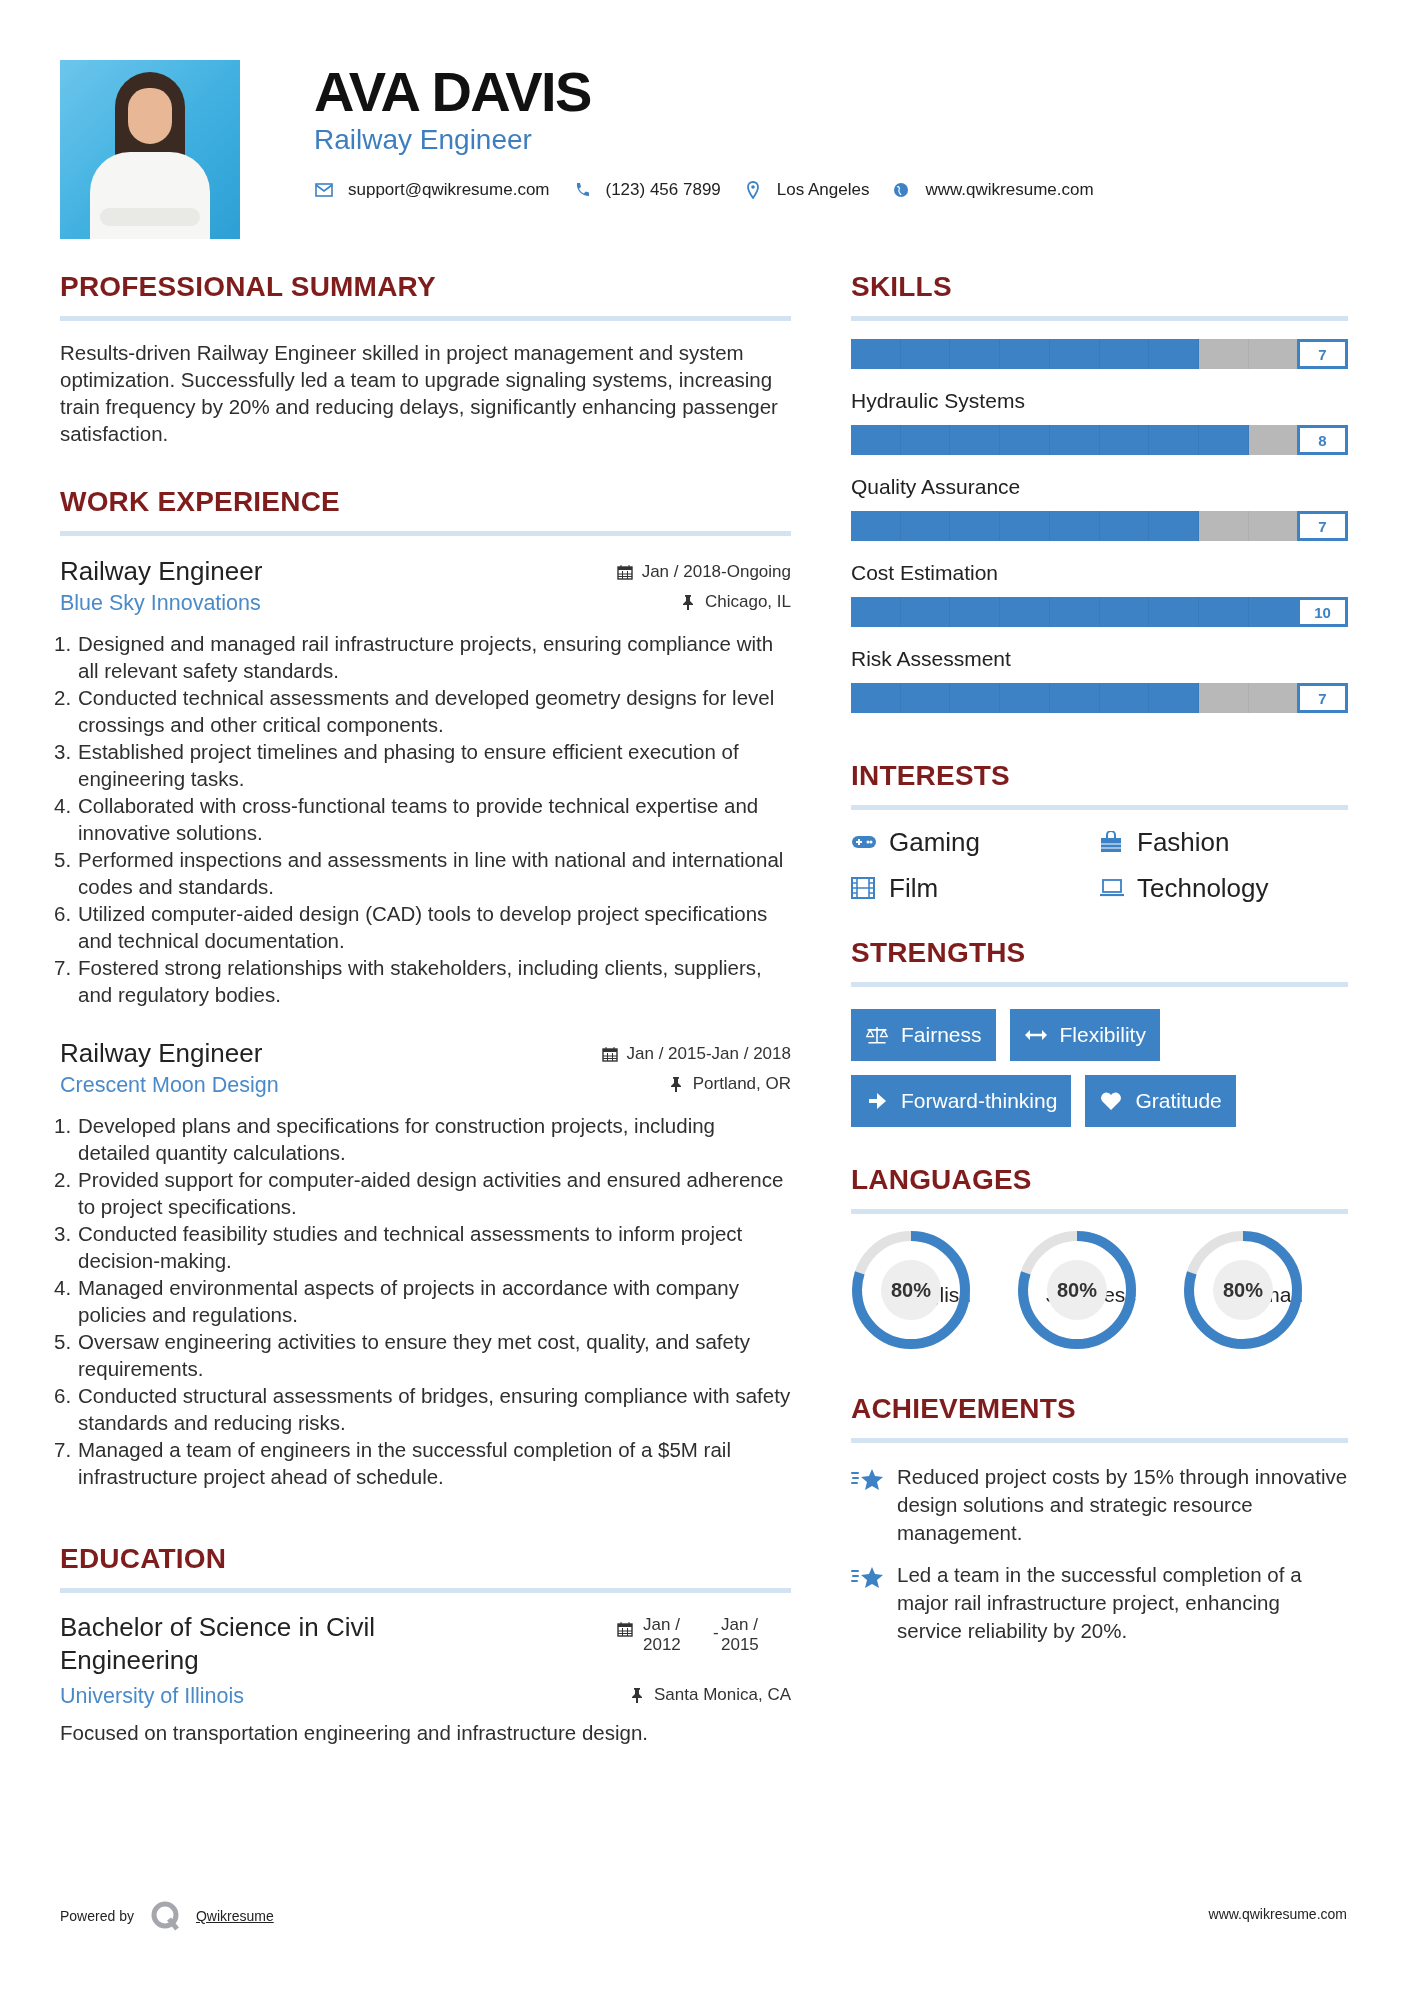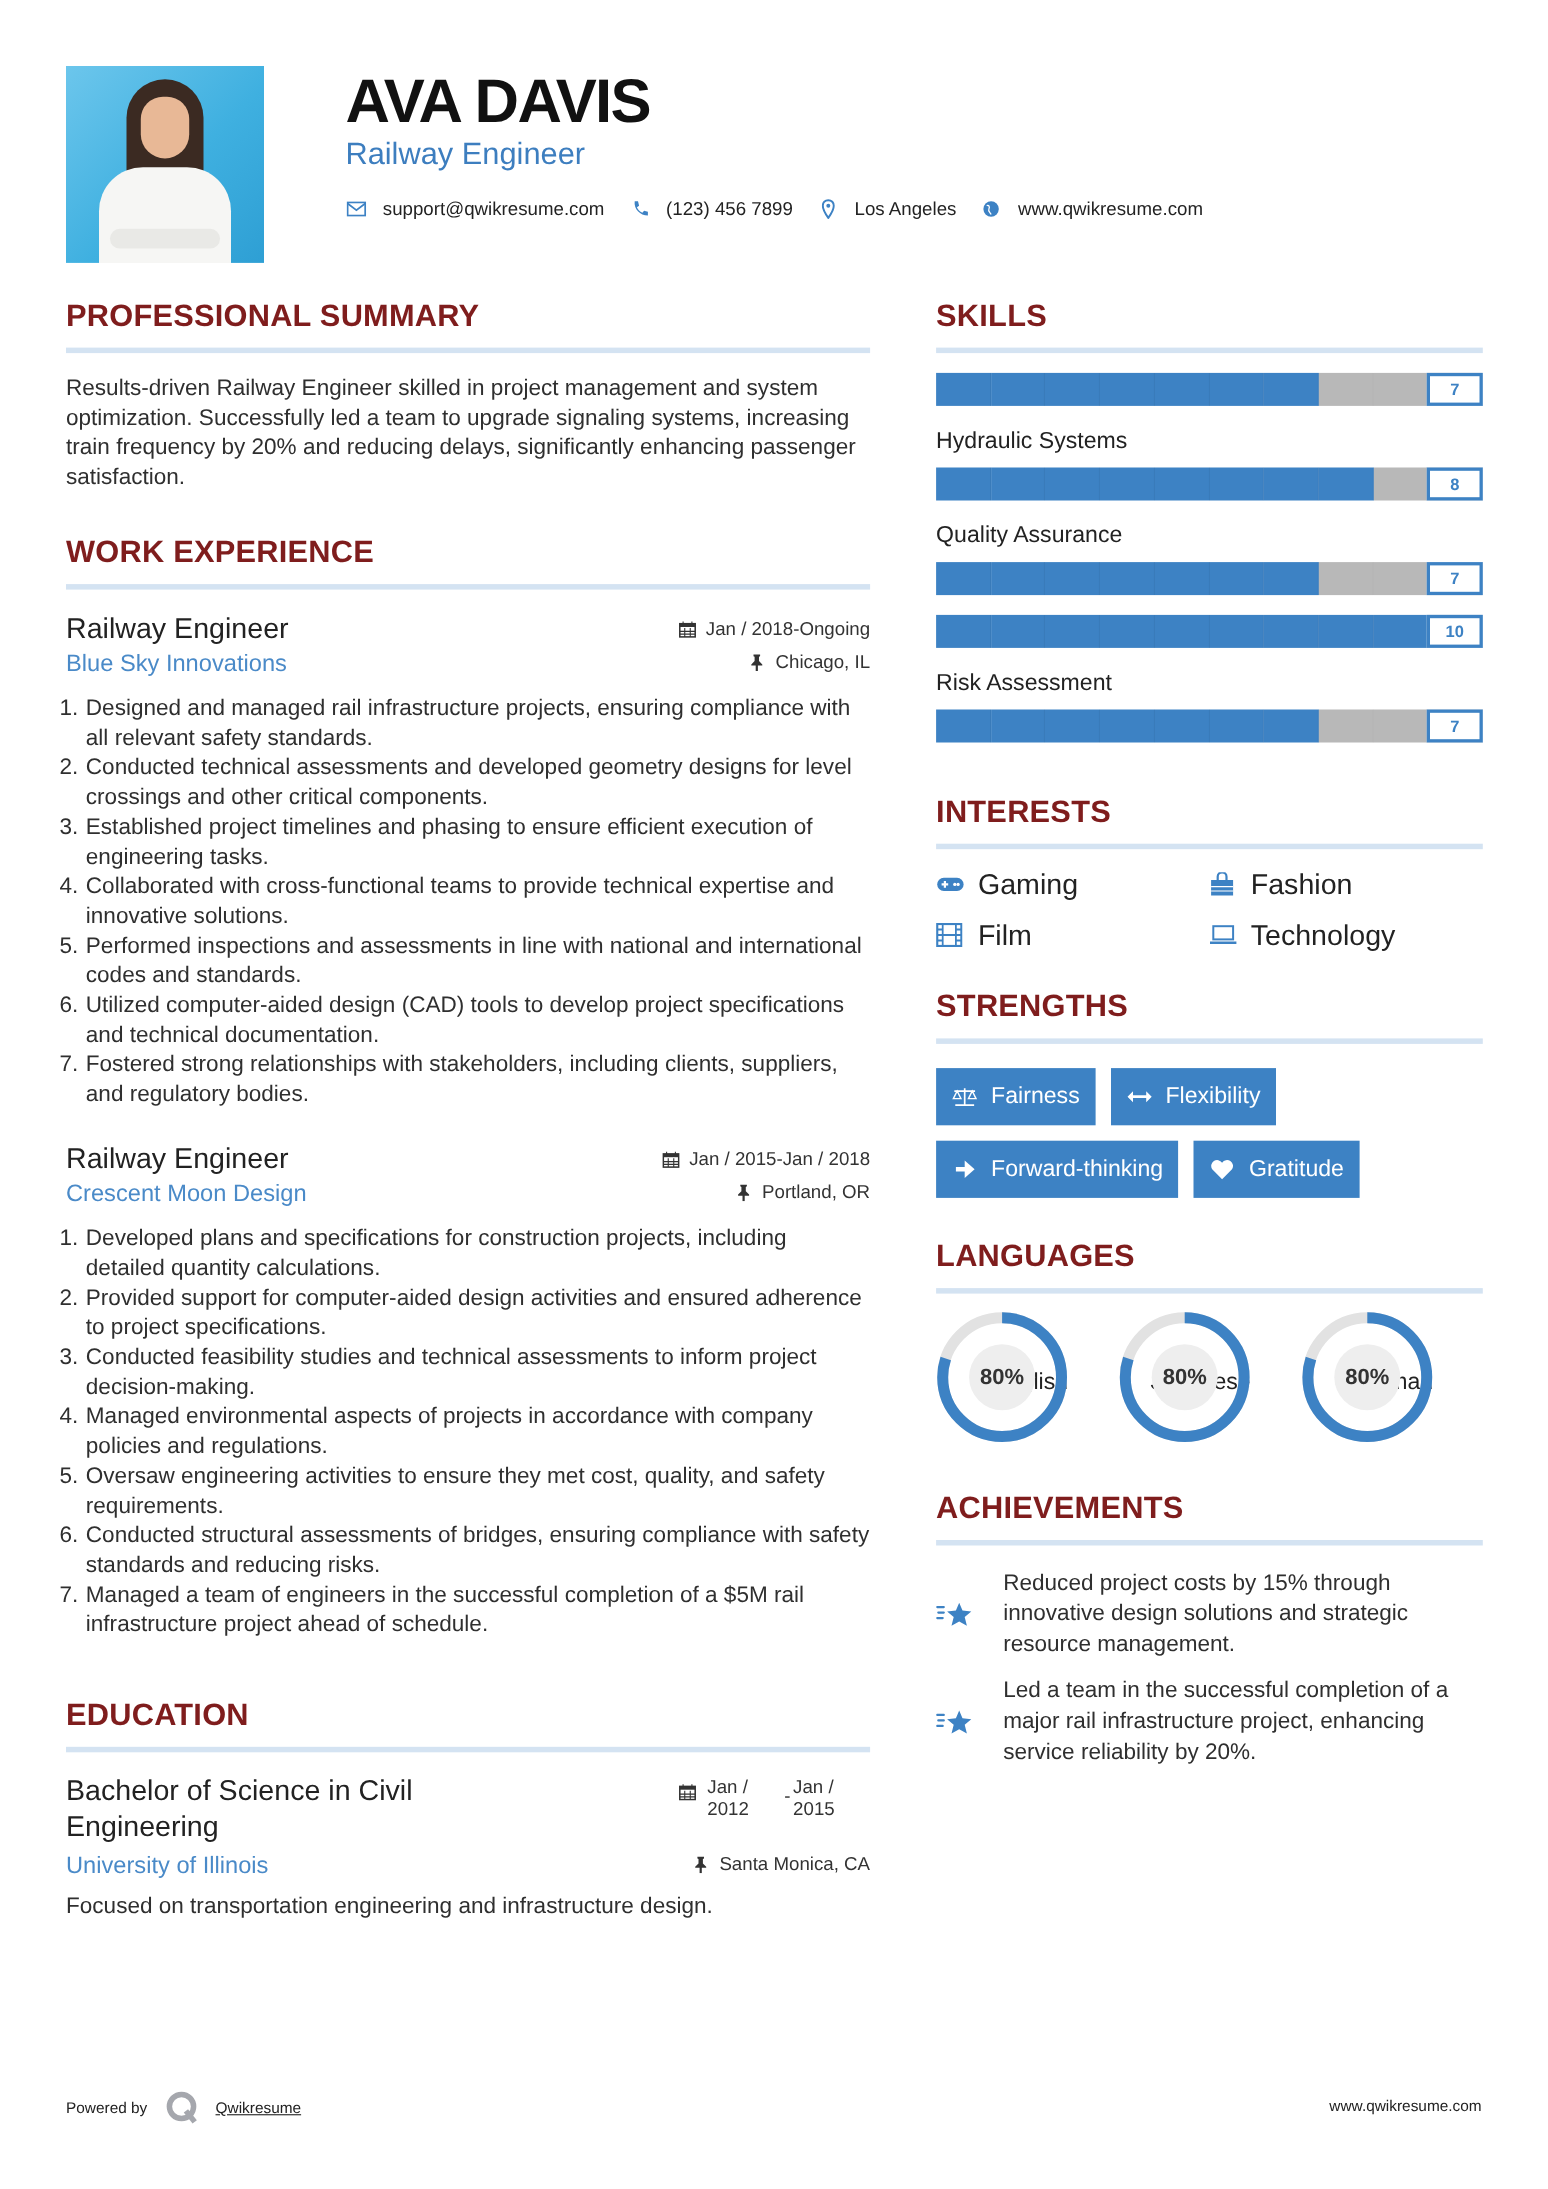--- a/index.html
+++ b/index.html
@@ -60,21 +60,21 @@
   .tag .ti { width: 24px; height: 22px; margin-right: 12px; display: inline-flex; align-items: center; justify-content: center; color: #fff; }
 
   .langs { margin-top: 16px; display: flex; gap: 46px; }
   .lang { width: 120px; display: flex; flex-direction: row; align-items: center; }
   .ring { width: 120px; height: 120px; position: relative; }
   .ring svg { position: absolute; left: 0; top: 0; }
   .ring .pct { position: absolute; left: 30px; top: 30px; width: 60px; height: 60px; border-radius: 50%; background: #eeeeee; display: flex; align-items: center; justify-content: center; font-size: 20px; font-weight: 700; color: #333; }
   .lang-name { margin-top: 10px; font-size: 21px; color: #222; }
 
   .ach { margin-top: 20px; }
-  .ach-item { display: flex; align-items: center; margin-bottom: 14px; gap: 15px; }
+  .ach-item { display: flex; align-items: flex-start; margin-bottom: 14px; }
   .ach-item .ai { width: 34px; height: 30px; margin-right: 12px; margin-top: 2px; color: #3d82c4; flex: none; }
   .ach-item .at { font-size: 20.5px; line-height: 28px; color: #2f2f2f; }
 
   .footer-left { position: absolute; left: 60px; top: 1900px; display: flex; align-items: center; font-size: 14px; color: #222; }
   .footer-left .q { width: 32px; height: 32px; margin: 0 14px 0 16px; }
   .footer-left a { color: #222; text-decoration: underline; }
   .footer-right { position: absolute; right: 60px; top: 1906px; font-size: 14px; color: #222; }
 </style>
 </head>
 <body>
@@ -281,20 +281,21 @@
             <div class="seg on"></div>
             <div class="seg on"></div>
             <div class="seg on"></div>
             <div class="seg off"></div>
             <div class="seg off"></div>
             <div class="seg off"></div>
             <div class="skill-val">7</div>
           </div>
         </div>
         <div class="skill">
+          <div class="skill-label">Cost Estimation</div>
           <div class="skill-bar">
             <div class="seg on"></div>
             <div class="seg on"></div>
             <div class="seg on"></div>
             <div class="seg on"></div>
             <div class="seg on"></div>
             <div class="seg on"></div>
             <div class="seg on"></div>
             <div class="seg on"></div>
             <div class="seg on"></div>

